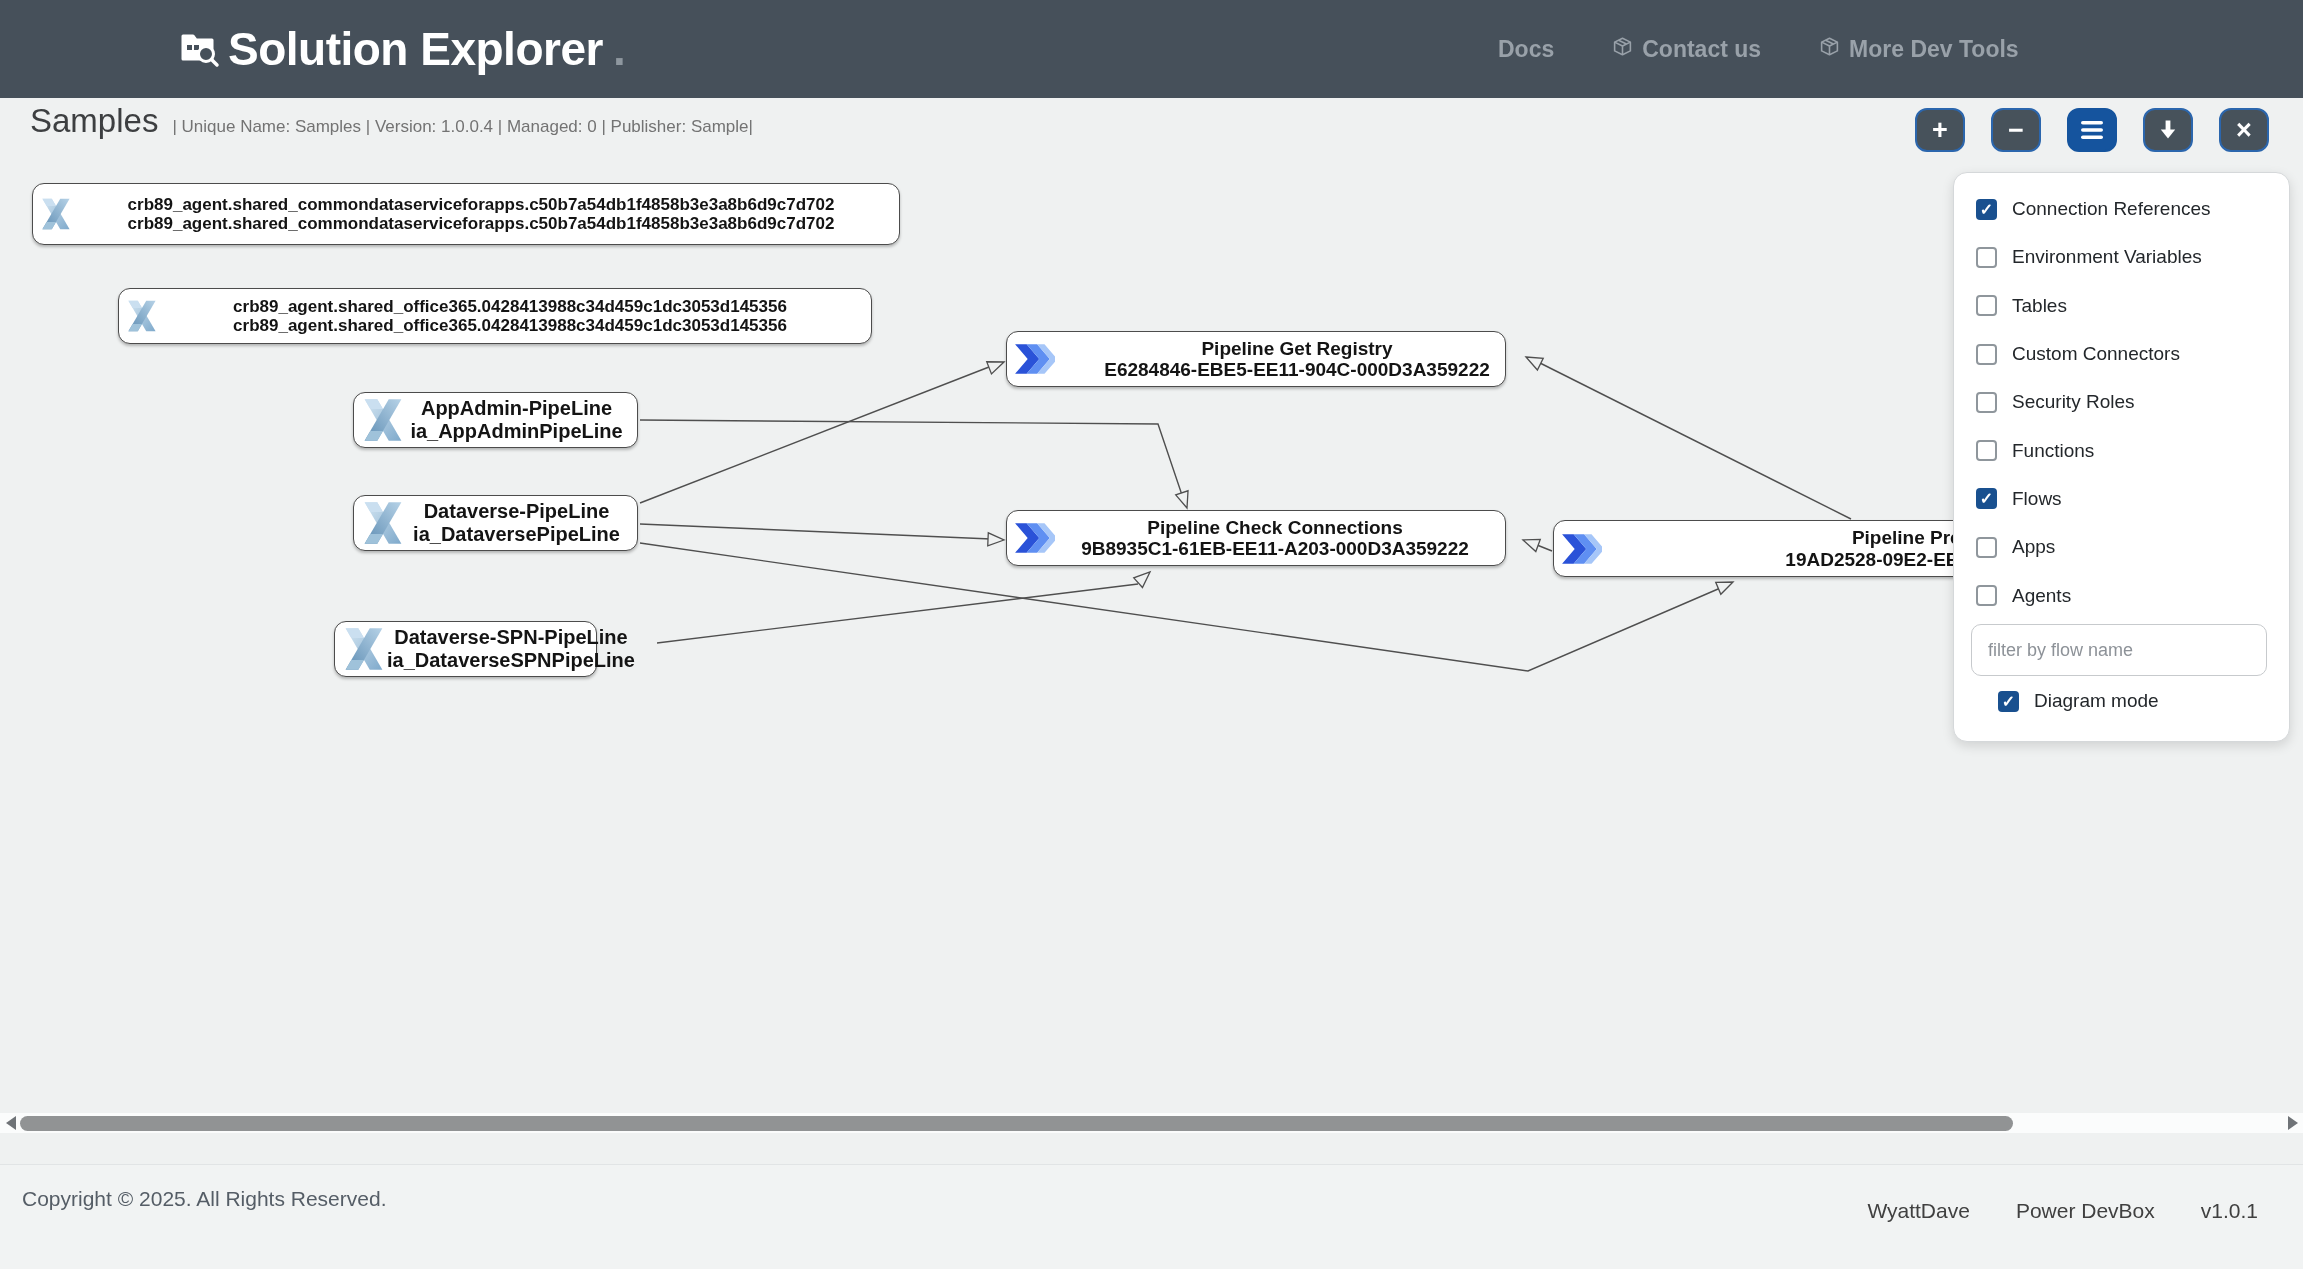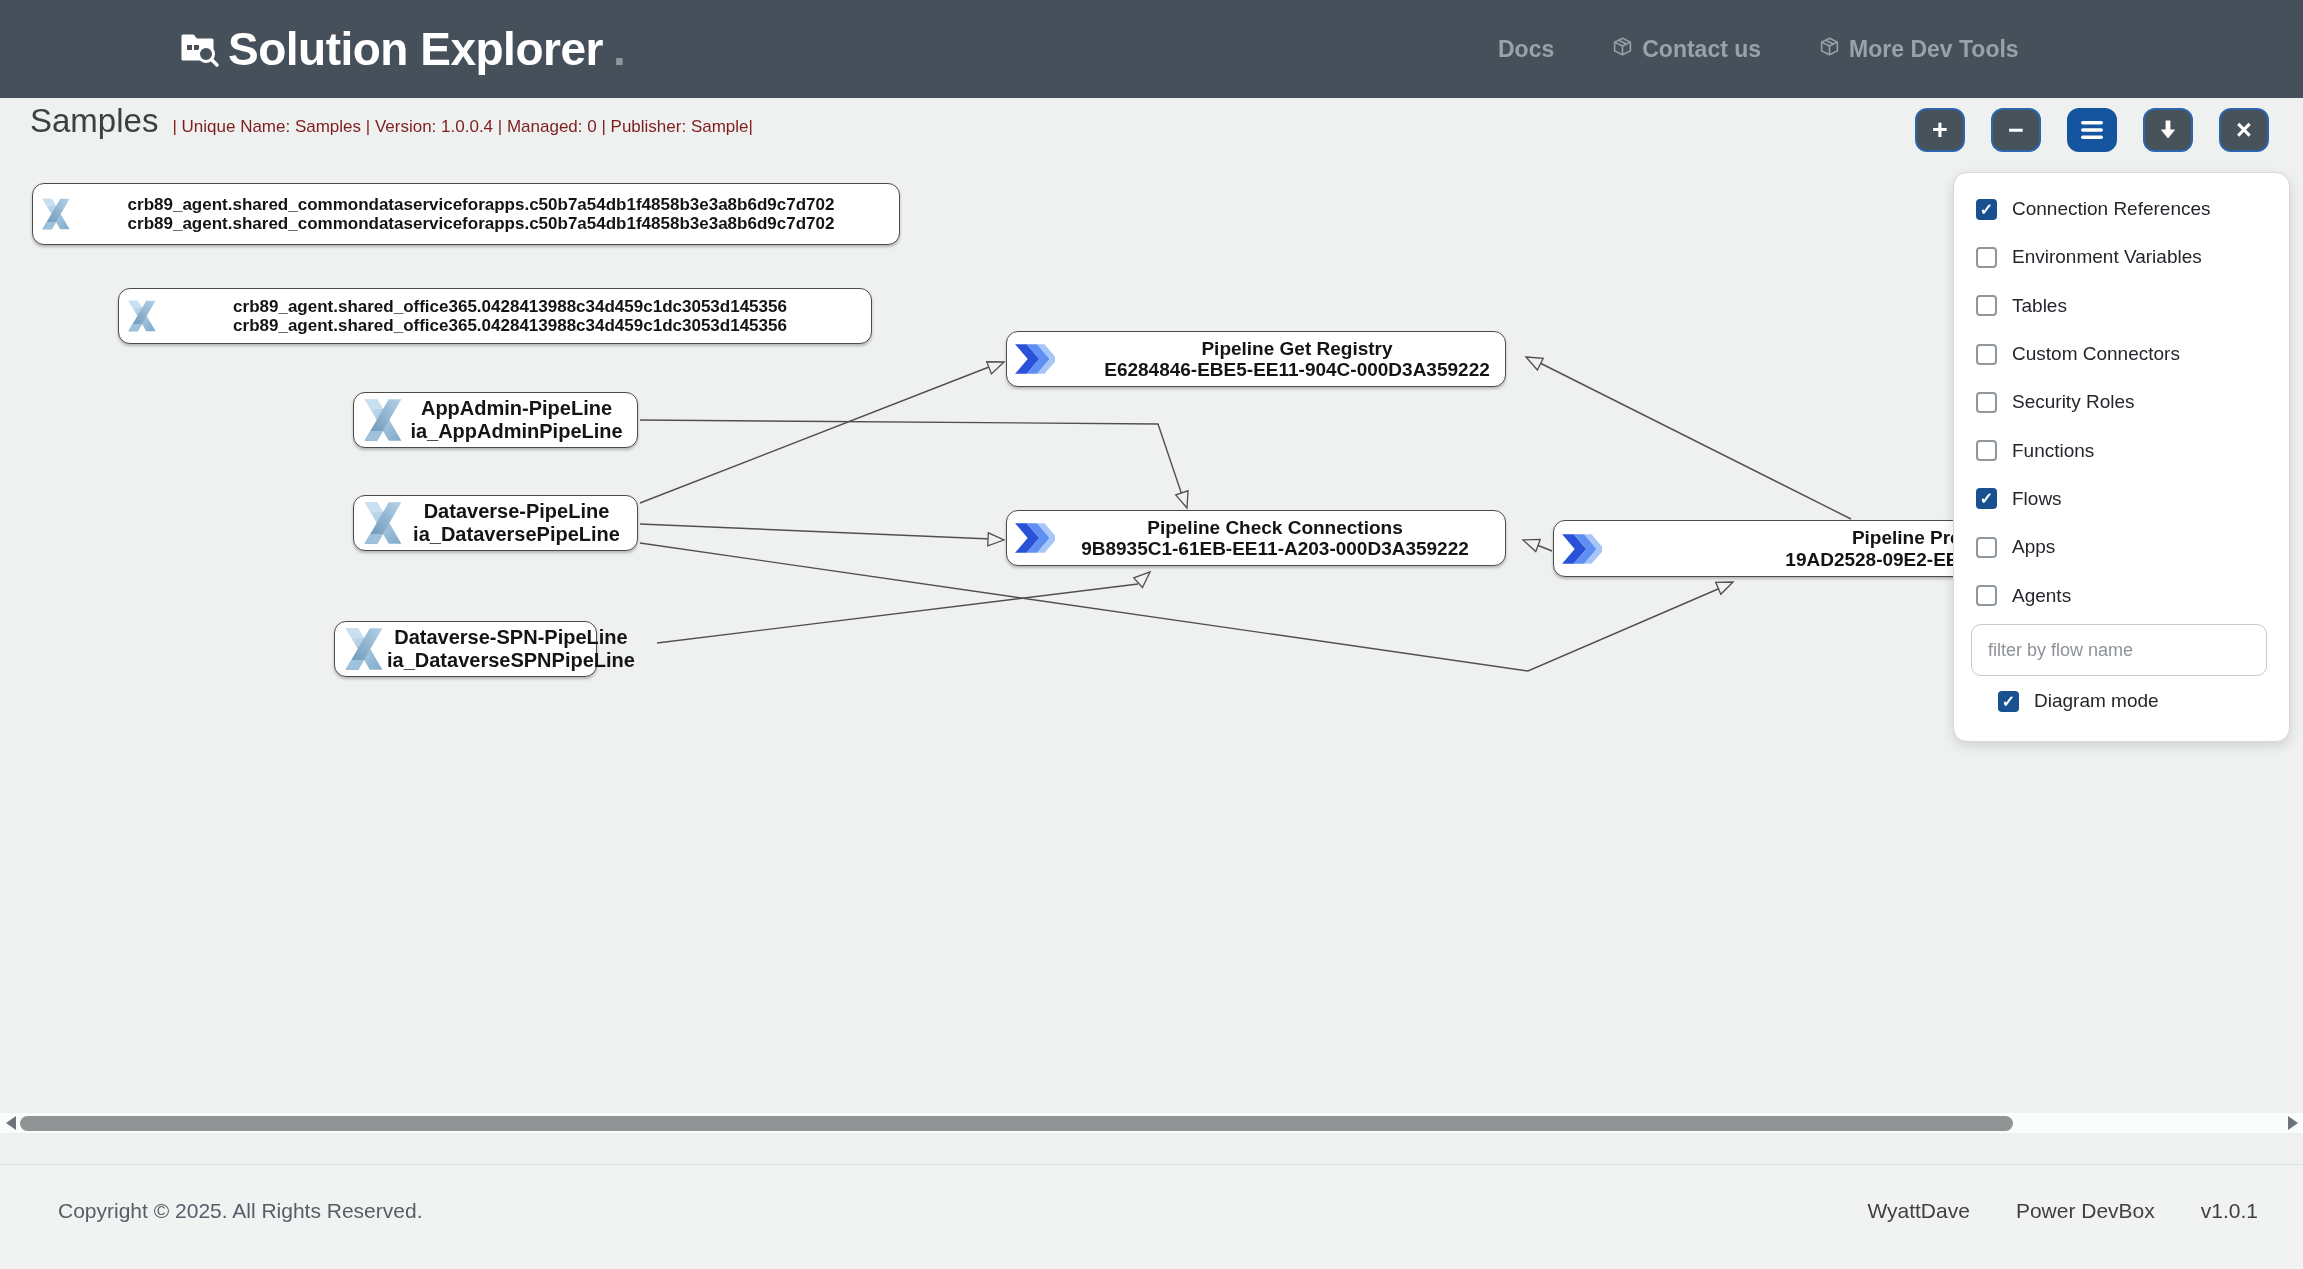--- a/index.html
+++ b/index.html
@@ -10,21 +10,21 @@
   .header{position:absolute;left:0;top:0;width:100%;height:98px;background:#46505a;z-index:10;}
   .logo{position:absolute;left:178px;top:0;height:98px;display:flex;align-items:center;gap:8px;}
   .logo-text{color:#ffffff;font-size:46px;font-weight:bold;letter-spacing:-0.5px;}
   .logo-dot{color:#8e979f;font-size:46px;font-weight:bold;margin-left:2px;}
   .nav{position:absolute;left:1498px;top:0;height:98px;display:flex;align-items:center;gap:58px;}
   .nav-item{display:flex;align-items:center;gap:9px;color:#99a1a9;font-size:23px;font-weight:600;cursor:pointer;}
 
   
   .titlebar{position:absolute;left:30px;top:102px;display:flex;align-items:baseline;gap:14px;z-index:3;}
   .page-title{font-size:33px;color:#3d3f41;font-weight:400;}
-  .page-meta{font-size:17px;color:#7f1d1d;}
+  .page-meta{font-size:17px;color:#737373;}
 
   
   .toolbar{position:absolute;left:1915px;top:108px;display:flex;gap:26px;z-index:12;}
   .tbtn{width:50px;height:44px;border-radius:12px;background:#47525b;border:2px solid #2b66ad;
     display:flex;align-items:center;justify-content:center;color:#fff;font-size:27px;font-weight:bold;
     box-sizing:border-box;cursor:pointer;}
   .tbtn.active{background:#15549e;border-color:#15549e;}
 
   
   .panel{position:absolute;left:1953px;top:172px;width:337px;height:570px;background:#ffffff;
@@ -54,21 +54,21 @@
   .hscroll{position:absolute;left:0;top:1113px;width:100%;height:20px;background:#fbfcfc;z-index:4;}
   .hs-thumb{position:absolute;left:20px;top:2.5px;width:1993px;height:15px;background:#919394;border-radius:8px;cursor:pointer;}
   .hs-left{position:absolute;left:6px;top:3px;width:0;height:0;border-top:7px solid transparent;
     border-bottom:7px solid transparent;border-right:10px solid #6f7377;cursor:pointer;}
   .hs-right{position:absolute;right:5px;top:3px;width:0;height:0;border-top:7px solid transparent;
     border-bottom:7px solid transparent;border-left:10px solid #6f7377;cursor:pointer;}
 
   
   .footer{position:absolute;left:0;top:1164px;width:100%;height:105px;background:#f1f3f3;
     border-top:1px solid #e1e4e5;box-sizing:border-box;z-index:3;}
-  .copyright{position:absolute;left:22px;top:34px;font-size:21px;color:#555d66;margin-left:36px;}
+  .copyright{position:absolute;left:22px;top:22px;font-size:21px;color:#555d66;}
   .flinks{position:absolute;right:45px;top:34px;display:flex;gap:46px;}
   .flink{font-size:21px;color:#404040;cursor:pointer;}
 </style>
 </head>
 <body>
 
 <div id="app">
 
   <svg id="edges" width="2303" height="1269" viewBox="0 0 2303 1269">
       <polyline points="640,503 989,367" fill="none" stroke="#4f4f4f" stroke-width="1.4"></polyline>

